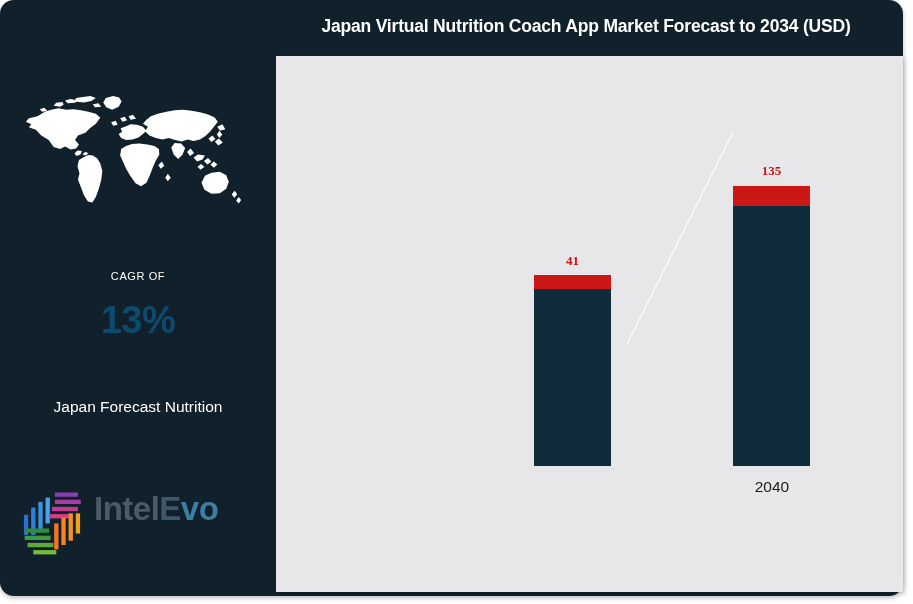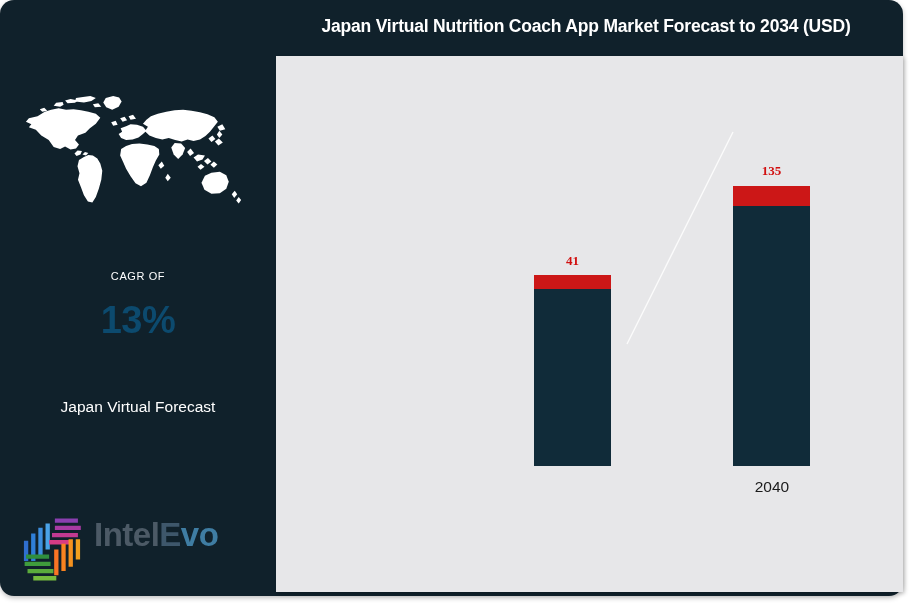--- a/index.html
+++ b/index.html
@@ -166,21 +166,20 @@
     font-family: "Liberation Sans", sans-serif;
   }
 
   
   .logo-wrap {
     position: absolute;
     left: 16px;
     top: 484px;
     width: 250px;
     height: 74px;
-    margin-top: 26px;
   }
   .logo-mark {
     position: absolute;
     left: 0; top: 2px;
     width: 72px; height: 72px;
   }
   .logo-text {
     position: absolute;
     left: 78px;
     top: 7px;
@@ -276,21 +275,21 @@
           <path d="M624 170 L614 180 L626 188 L636 178 Z"></path>
           <path d="M502 232 L492 242 L502 250 L512 240 Z"></path>
         </g>
       </svg>
     </div>
 
     <div class="cagr-label">CAGR OF</div>
     <div class="cagr-value">13%</div>
 
     <div class="market-name">
-      <div>Japan Virtual Forecast</div>
+      <div>Japan Forecast Nutrition</div>
     </div>
 
     <div class="logo-wrap">
       <div class="logo-mark">
         <svg viewBox="0 0 100 100" xmlns="http://www.w3.org/2000/svg" aria-hidden="true">
 
           <g fill="none" stroke-linecap="butt">
             <path d="M14 40 L14 68" stroke="#2f6fd0" stroke-width="6"></path>
             <path d="M24 30 L24 68" stroke="#2f7fd8" stroke-width="6"></path>
             <path d="M34 22 L34 62" stroke="#3d8fe0" stroke-width="6"></path>

